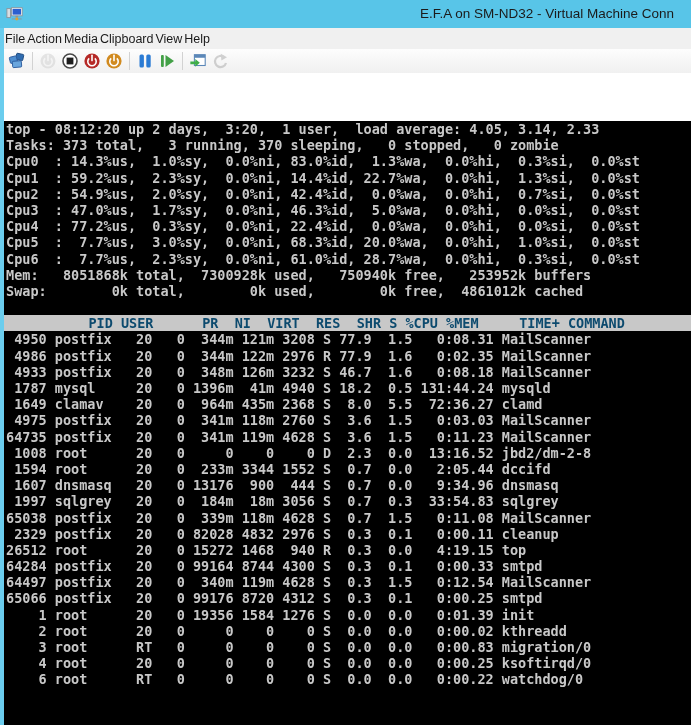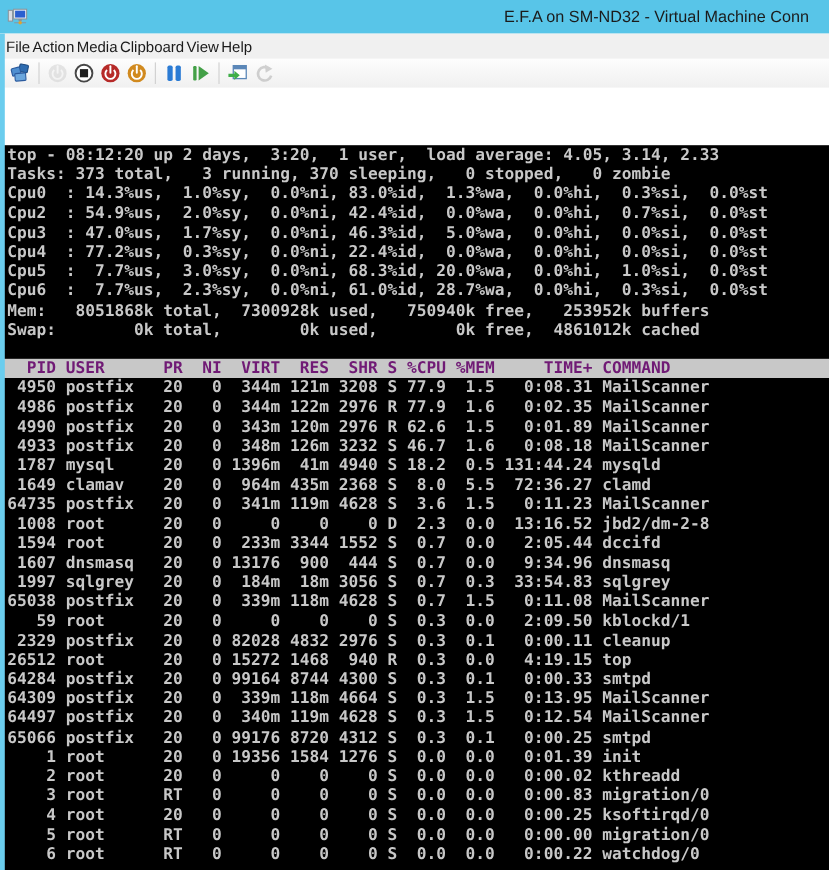--- a/index.html
+++ b/index.html
@@ -18,21 +18,21 @@
   .toolbar{position:absolute;left:0;top:49px;right:0;height:24px;background:linear-gradient(#fdfdfd,#f0f0f0);display:flex;align-items:center;padding-left:6px;box-sizing:border-box;}
   .tbtn{width:20px;height:20px;display:flex;align-items:center;justify-content:center;margin:0 1px;}
   .tbtn svg{width:18px;height:18px;}
   .tbtn.disabled{opacity:.5;}
   .tsep{width:1px;height:18px;background:#d2d2d2;margin:0 4px;}
 
   
   .terminal{position:absolute;left:0;top:73px;right:0;bottom:0;background:#000;padding-left:6px;box-sizing:border-box;overflow:hidden;
             font-family:"DejaVu Sans Mono",monospace;font-size:13.5px;font-weight:bold;line-height:16.2px;color:#c8c8c8;margin-top:48px;}
   .tline{white-space:pre;height:16.2px;}
-  .tline.rev{background:#c8c8c8;color:#701a75;margin-left:-6px;padding-left:6px;}
+  .tline.rev{background:#c8c8c8;color:#0c4a6e;margin-left:-6px;padding-left:6px;text-align:center;}
 
   
   .left-border{position:absolute;left:0;top:28px;bottom:0;width:4px;background:#6bcdee;z-index:5;}
 </style>
 </head>
 <body>
 
 <div class="window">
 
   <div class="titlebar">
@@ -120,50 +120,48 @@
         <path d="M13.2 5.2 A5.6 5.6 0 1 0 15 11" fill="none" stroke="#a8a8a8" stroke-width="2.2"></path>
         <path d="M9.8 1.8 L16 5.2 L10.4 8.6 Z" fill="#a8a8a8"></path>
       </svg>
     </span>
   </div>
 
   <div class="terminal">
       <div class="tline">top - 08:12:20 up 2 days,  3:20,  1 user,  load average: 4.05, 3.14, 2.33</div>
       <div class="tline">Tasks: 373 total,   3 running, 370 sleeping,   0 stopped,   0 zombie</div>
       <div class="tline">Cpu0  : 14.3%us,  1.0%sy,  0.0%ni, 83.0%id,  1.3%wa,  0.0%hi,  0.3%si,  0.0%st</div>
+      <div class="tline">Cpu1  : 59.2%us,  2.3%sy,  0.0%ni, 14.4%id, 22.7%wa,  0.0%hi,  1.3%si,  0.0%st</div>
       <div class="tline">Cpu2  : 54.9%us,  2.0%sy,  0.0%ni, 42.4%id,  0.0%wa,  0.0%hi,  0.7%si,  0.0%st</div>
       <div class="tline">Cpu3  : 47.0%us,  1.7%sy,  0.0%ni, 46.3%id,  5.0%wa,  0.0%hi,  0.0%si,  0.0%st</div>
       <div class="tline">Cpu4  : 77.2%us,  0.3%sy,  0.0%ni, 22.4%id,  0.0%wa,  0.0%hi,  0.0%si,  0.0%st</div>
       <div class="tline">Cpu5  :  7.7%us,  3.0%sy,  0.0%ni, 68.3%id, 20.0%wa,  0.0%hi,  1.0%si,  0.0%st</div>
       <div class="tline">Cpu6  :  7.7%us,  2.3%sy,  0.0%ni, 61.0%id, 28.7%wa,  0.0%hi,  0.3%si,  0.0%st</div>
       <div class="tline">Mem:   8051868k total,  7300928k used,   750940k free,   253952k buffers</div>
       <div class="tline">Swap:        0k total,        0k used,        0k free,  4861012k cached</div>
       <div class="tline">&nbsp;</div>
       <div class="tline rev">  PID USER      PR  NI  VIRT  RES  SHR S %CPU %MEM     TIME+ COMMAND</div>
       <div class="tline"> 4950 postfix   20   0  344m 121m 3208 S 77.9  1.5   0:08.31 MailScanner</div>
       <div class="tline"> 4986 postfix   20   0  344m 122m 2976 R 77.9  1.6   0:02.35 MailScanner</div>
-      <div class="tline"> 4990 postfix   20   0  343m 120m 2976 R 62.6  1.5   0:01.89 MailScanner</div>
       <div class="tline"> 4933 postfix   20   0  348m 126m 3232 S 46.7  1.6   0:08.18 MailScanner</div>
       <div class="tline"> 1787 mysql     20   0 1396m  41m 4940 S 18.2  0.5 131:44.24 mysqld</div>
       <div class="tline"> 1649 clamav    20   0  964m 435m 2368 S  8.0  5.5  72:36.27 clamd</div>
+      <div class="tline"> 4975 postfix   20   0  341m 118m 2760 S  3.6  1.5   0:03.03 MailScanner</div>
       <div class="tline">64735 postfix   20   0  341m 119m 4628 S  3.6  1.5   0:11.23 MailScanner</div>
       <div class="tline"> 1008 root      20   0     0    0    0 D  2.3  0.0  13:16.52 jbd2/dm-2-8</div>
       <div class="tline"> 1594 root      20   0  233m 3344 1552 S  0.7  0.0   2:05.44 dccifd</div>
       <div class="tline"> 1607 dnsmasq   20   0 13176  900  444 S  0.7  0.0   9:34.96 dnsmasq</div>
       <div class="tline"> 1997 sqlgrey   20   0  184m  18m 3056 S  0.7  0.3  33:54.83 sqlgrey</div>
       <div class="tline">65038 postfix   20   0  339m 118m 4628 S  0.7  1.5   0:11.08 MailScanner</div>
-      <div class="tline">   59 root      20   0     0    0    0 S  0.3  0.0   2:09.50 kblockd/1</div>
       <div class="tline"> 2329 postfix   20   0 82028 4832 2976 S  0.3  0.1   0:00.11 cleanup</div>
       <div class="tline">26512 root      20   0 15272 1468  940 R  0.3  0.0   4:19.15 top</div>
       <div class="tline">64284 postfix   20   0 99164 8744 4300 S  0.3  0.1   0:00.33 smtpd</div>
-      <div class="tline">64309 postfix   20   0  339m 118m 4664 S  0.3  1.5   0:13.95 MailScanner</div>
       <div class="tline">64497 postfix   20   0  340m 119m 4628 S  0.3  1.5   0:12.54 MailScanner</div>
       <div class="tline">65066 postfix   20   0 99176 8720 4312 S  0.3  0.1   0:00.25 smtpd</div>
       <div class="tline">    1 root      20   0 19356 1584 1276 S  0.0  0.0   0:01.39 init</div>
       <div class="tline">    2 root      20   0     0    0    0 S  0.0  0.0   0:00.02 kthreadd</div>
       <div class="tline">    3 root      RT   0     0    0    0 S  0.0  0.0   0:00.83 migration/0</div>
       <div class="tline">    4 root      20   0     0    0    0 S  0.0  0.0   0:00.25 ksoftirqd/0</div>
-      <div class="tline">    5 root      RT   0     0    0    0 S  0.0  0.0   0:00.00 migration/0</div>
       <div class="tline">    6 root      RT   0     0    0    0 S  0.0  0.0   0:00.22 watchdog/0</div>
     </div>
 
   <div class="left-border"></div>
 </div>
 
 </body></html>

